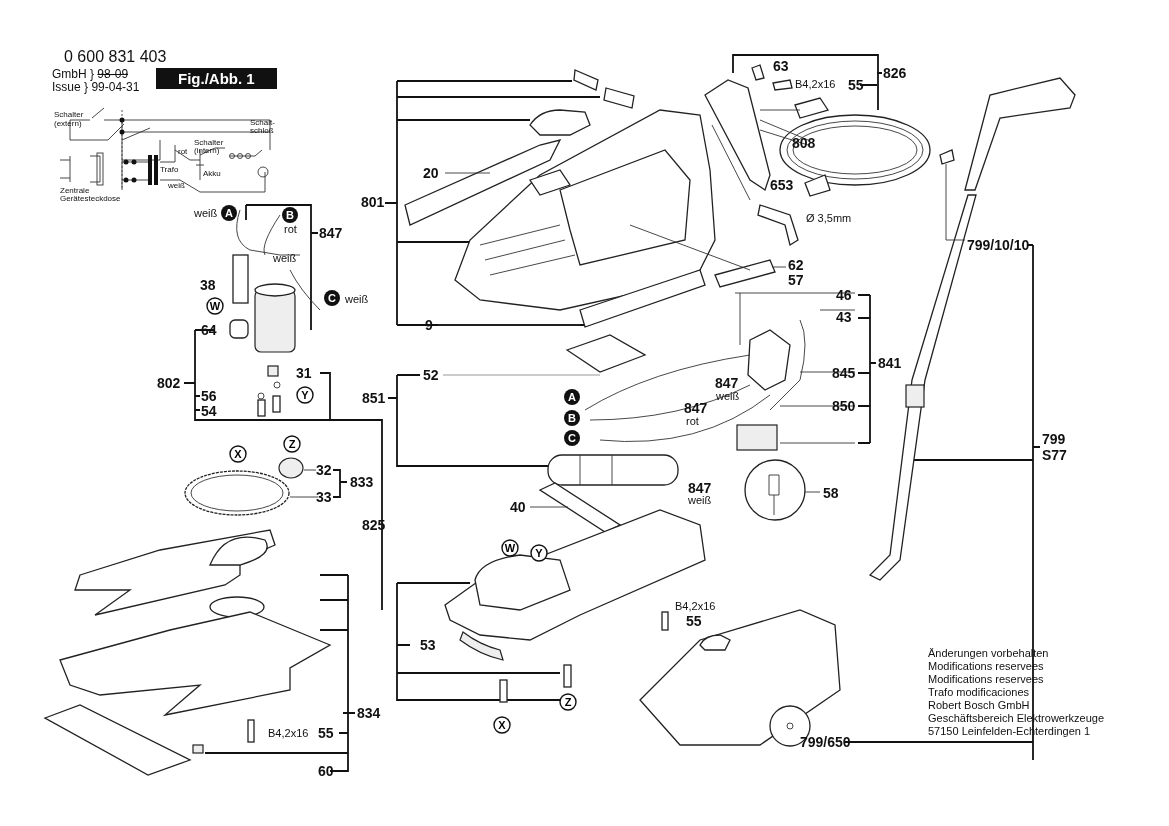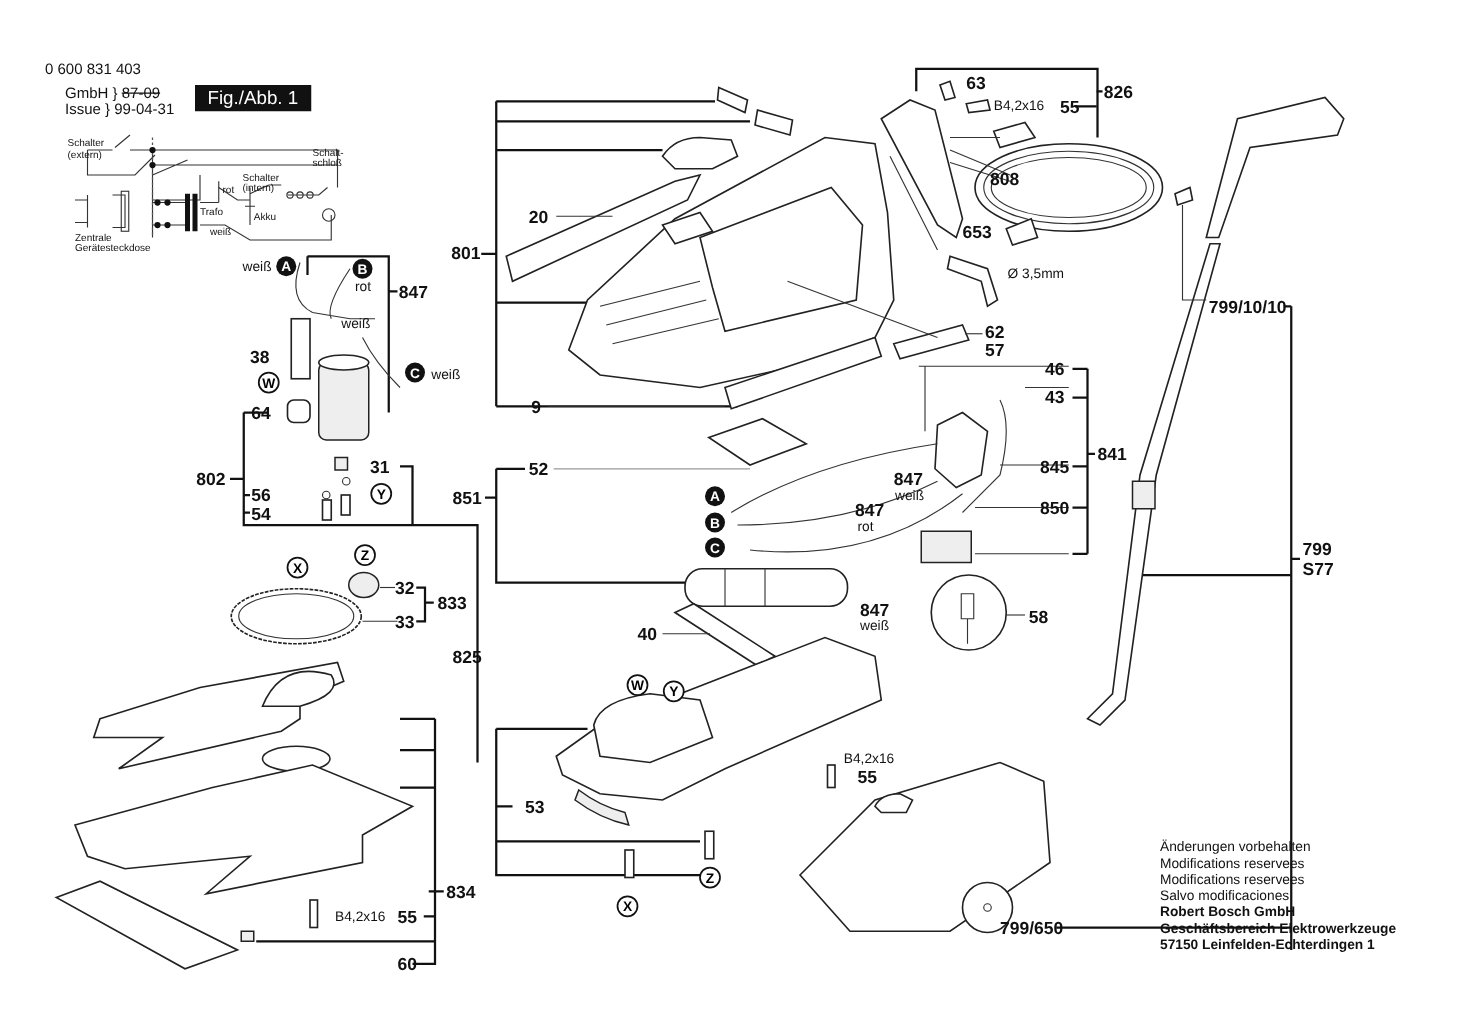--- a/index.html
+++ b/index.html
@@ -9,32 +9,32 @@
   .sm { font-family:"Liberation Sans", sans-serif; font-size:11px; fill:#111; }
   .xs { font-family:"Liberation Sans", sans-serif; font-size:8px; fill:#111; }
   .part { fill:#fff; stroke:#222; stroke-width:1.3; }
   .partg { fill:#eee; stroke:#222; stroke-width:1.2; }
   .ln { fill:none; stroke:#111; stroke-width:1.8; }
   .thin { fill:none; stroke:#333; stroke-width:0.9; }
   .bub { fill:#fff; stroke:#111; stroke-width:1.4; }
   .bubd { fill:#111; }
   .btxt { font-family:"Liberation Sans", sans-serif; font-weight:bold; font-size:11px; }
   .hdr { position:absolute; font-family:"Liberation Sans", sans-serif; }
-  #docnum { left:36px; top:48px; font-size:12px; }
+  #docnum { left:64px; top:48px; font-size:16px; }
   #stand { left:52px; top:68px; font-size:12px; line-height:13px; }
-  #figbox { left:156px; top:68px; background:#111; color:#fff; font-weight:normal; font-size:15px; padding:2px 10px; }
-  #footer { left:928px; top:672px; font-size:11px; line-height:13px; }
-  #footer .b { font-weight:bold; }
+  #figbox { left:156px; top:68px; background:#111; color:#fff; font-weight:bold; font-size:15px; padding:2px 22px; }
+  #footer { left:928px; top:647px; font-size:11px; line-height:13px; }
+  #footer .b { font-weight:normal; }
 </style>
 </head>
 <body>
 
 <div class="hdr" id="docnum">0 600 831 403</div>
 <div class="hdr" id="stand">
-  <div><span>GmbH</span> } <s>87-09</s></div>
+  <div><span>GmbH</span> } <s>98-09</s></div>
   <div><span>Issue</span> } <span>99-04-31</span></div>
 </div>
 <div class="hdr" id="figbox">Fig./Abb. 1</div>
 
 <svg width="1169" height="826" viewBox="0 0 1169 826">
 
   <g>
     <path class="thin" d="M70 120 H90 M92 118 L104 108 M104 120 H270 V150 M122 120 V190 M122 132 H270 M122 140 L150 128 M122 160 H160 V140 M70 120 V140 H108 L124 124"></path>
     <path class="thin" d="M60 160 H70 M60 178 H70 M70 156 V182 M90 156 H100 V182 H90"></path>
     <rect x="97" y="153" width="6" height="32" class="thin"></rect>
@@ -290,17 +290,17 @@
         <circle cx="568" cy="702" r="8" class="bub"></circle>
         <text class="btxt" x="568" y="706" text-anchor="middle">Z</text>
       </g>
   </g>
 </svg>
 
 <div class="hdr" id="footer">
   <div>Änderungen vorbehalten</div>
   <div>Modifications reservees</div>
   <div>Modifications reservees</div>
-  <div>Salvo modificaciones</div>
+  <div>Trafo modificaciones</div>
   <div class="b">Robert Bosch GmbH</div>
   <div class="b">Geschäftsbereich Elektrowerkzeuge</div>
   <div class="b">57150 Leinfelden-Echterdingen 1</div>
 </div>
 
 </body></html>

